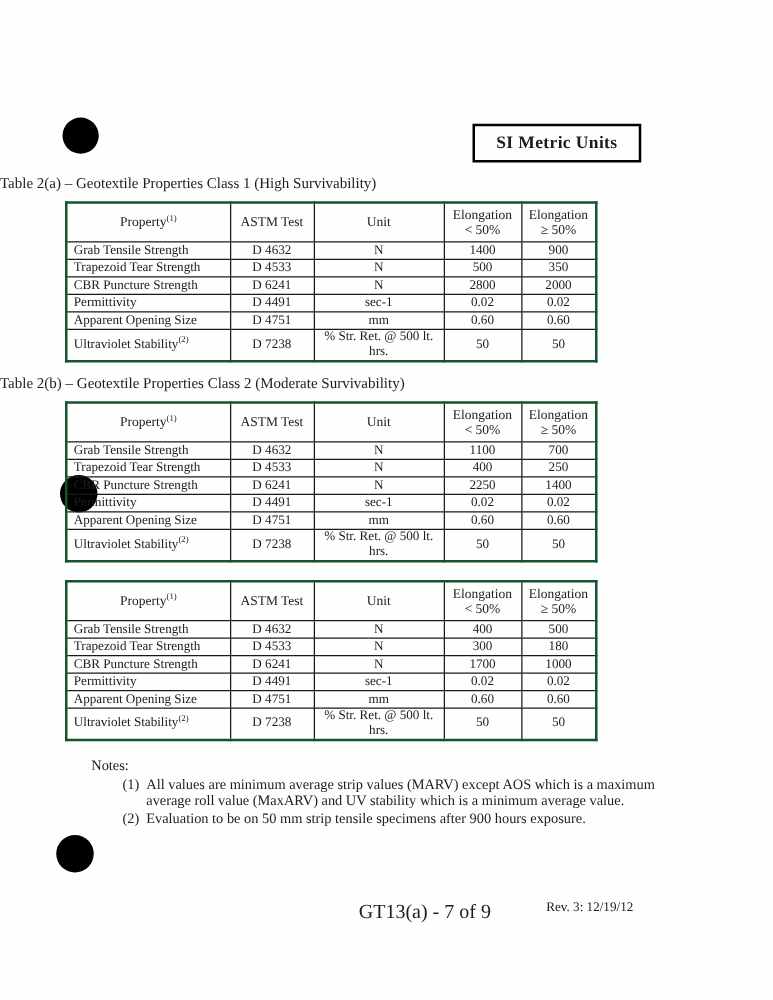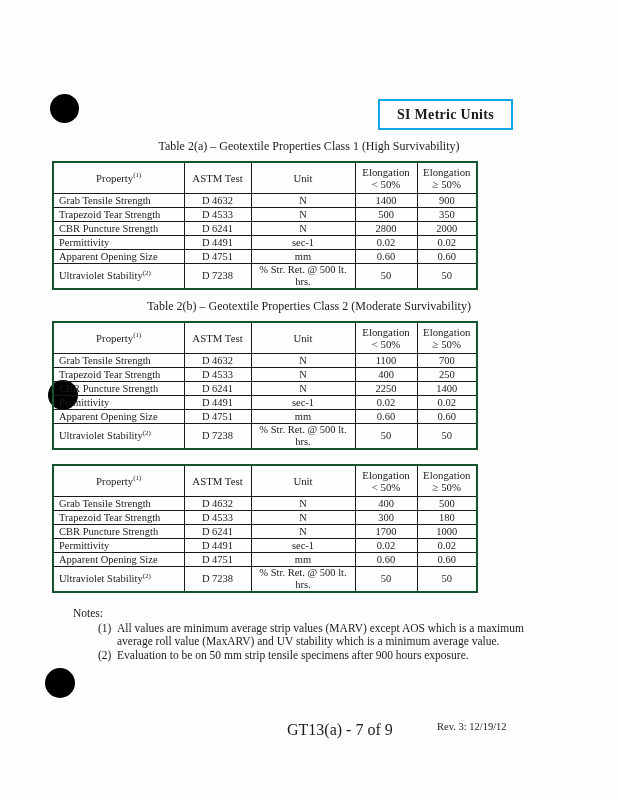--- a/index.html
+++ b/index.html
@@ -17,35 +17,35 @@
     background: #000;
     border-radius: 50%;
   }
   .stamp {
     position: absolute;
     left: 378px;
     top: 99px;
     width: 135px;
     height: 31px;
     box-sizing: border-box;
-    border: 2px solid #0ea5e9;
+    border: 2px solid #000000;
     font-size: 14px;
     font-weight: bold;
     text-align: center;
     line-height: 27px;
     letter-spacing: 0.3px;
   }
   .table-section {
     position: absolute;
     left: 0;
     width: 618px;
   }
   .table-title {
     width: 100%;
-    text-align: center;
+    text-align: left;
     font-size: 12px;
     line-height: 14px;
     margin-bottom: 8px;
     white-space: nowrap;
   }
   .props-table {
     margin-left: 52px;
     border-collapse: collapse;
     table-layout: fixed;
     width: 424px;

